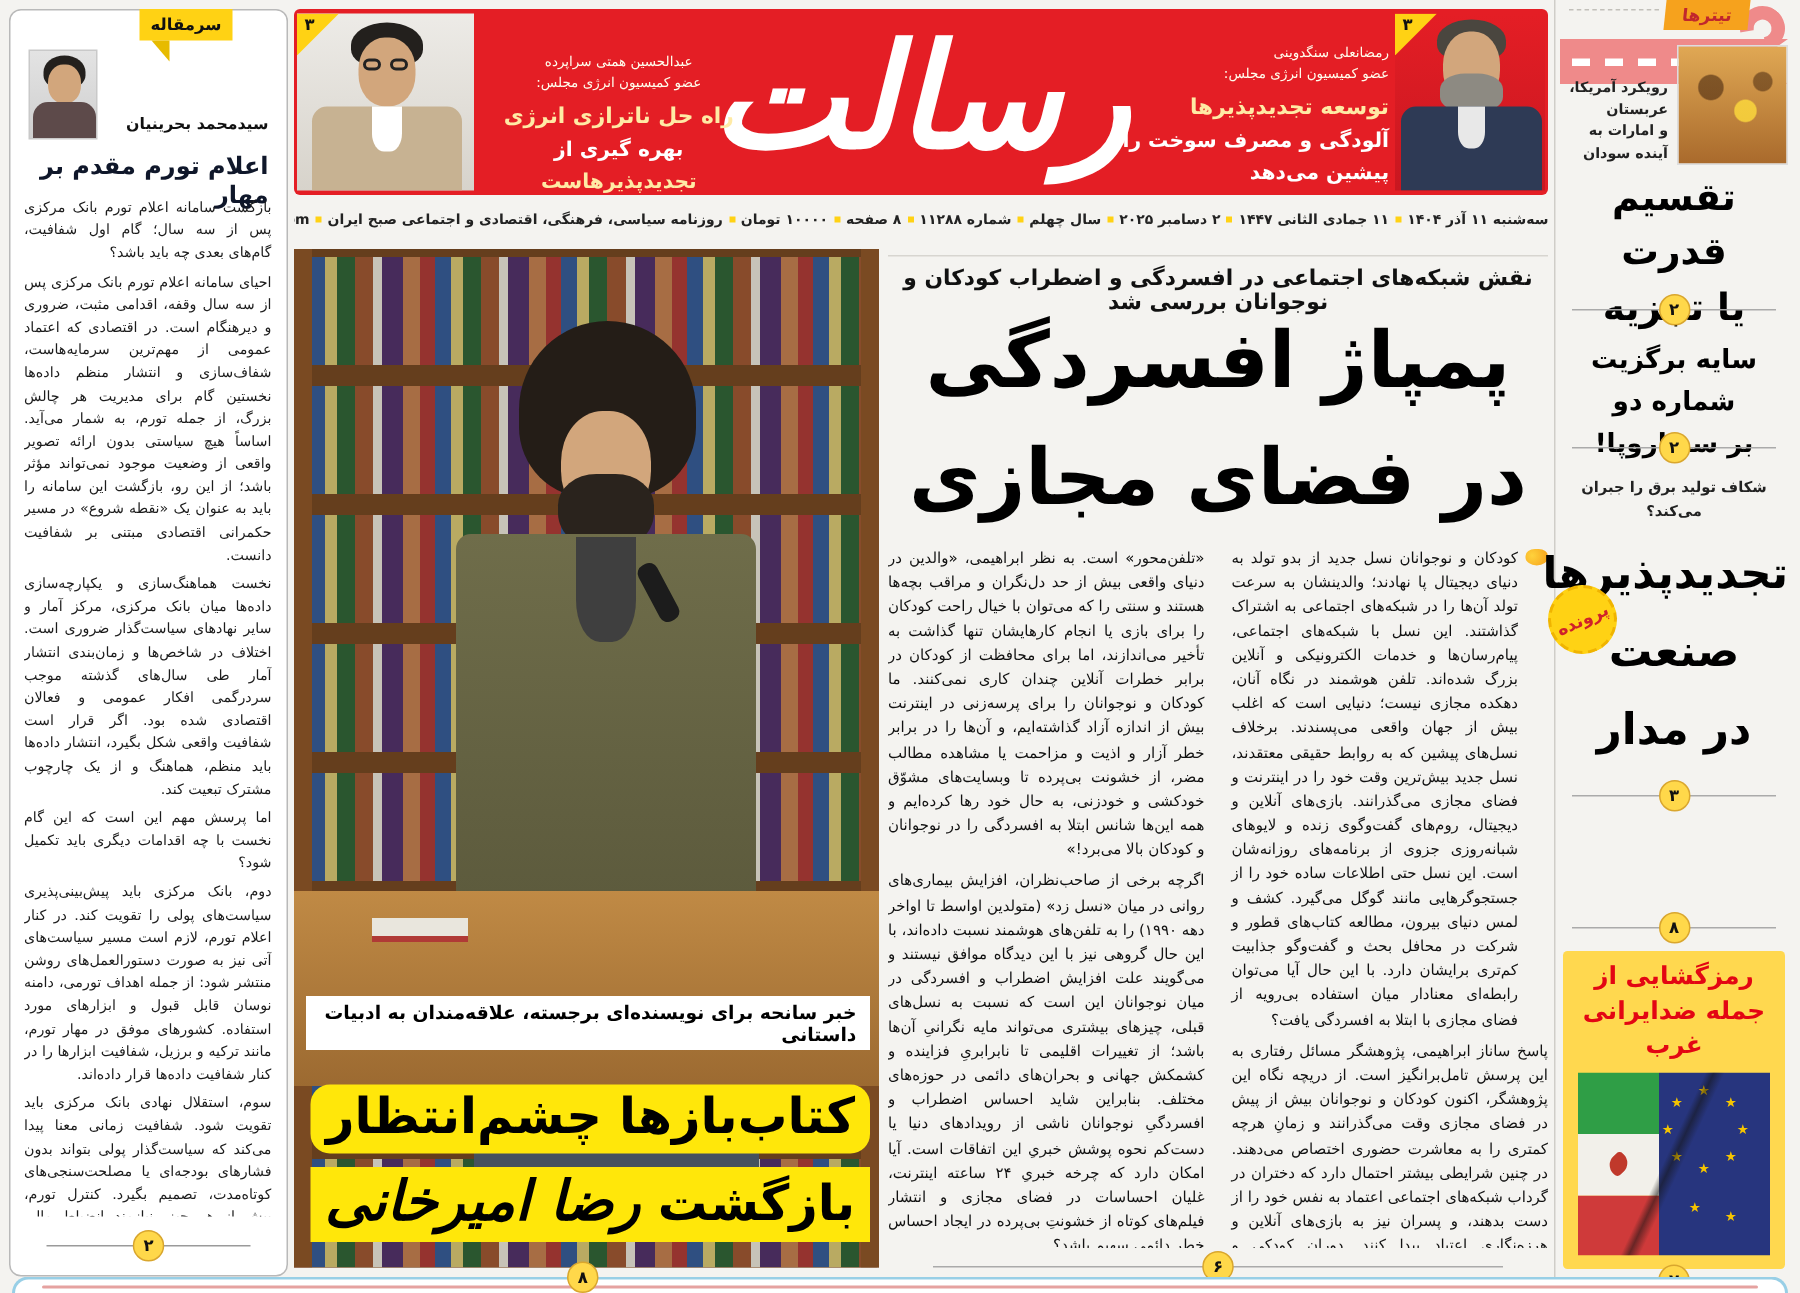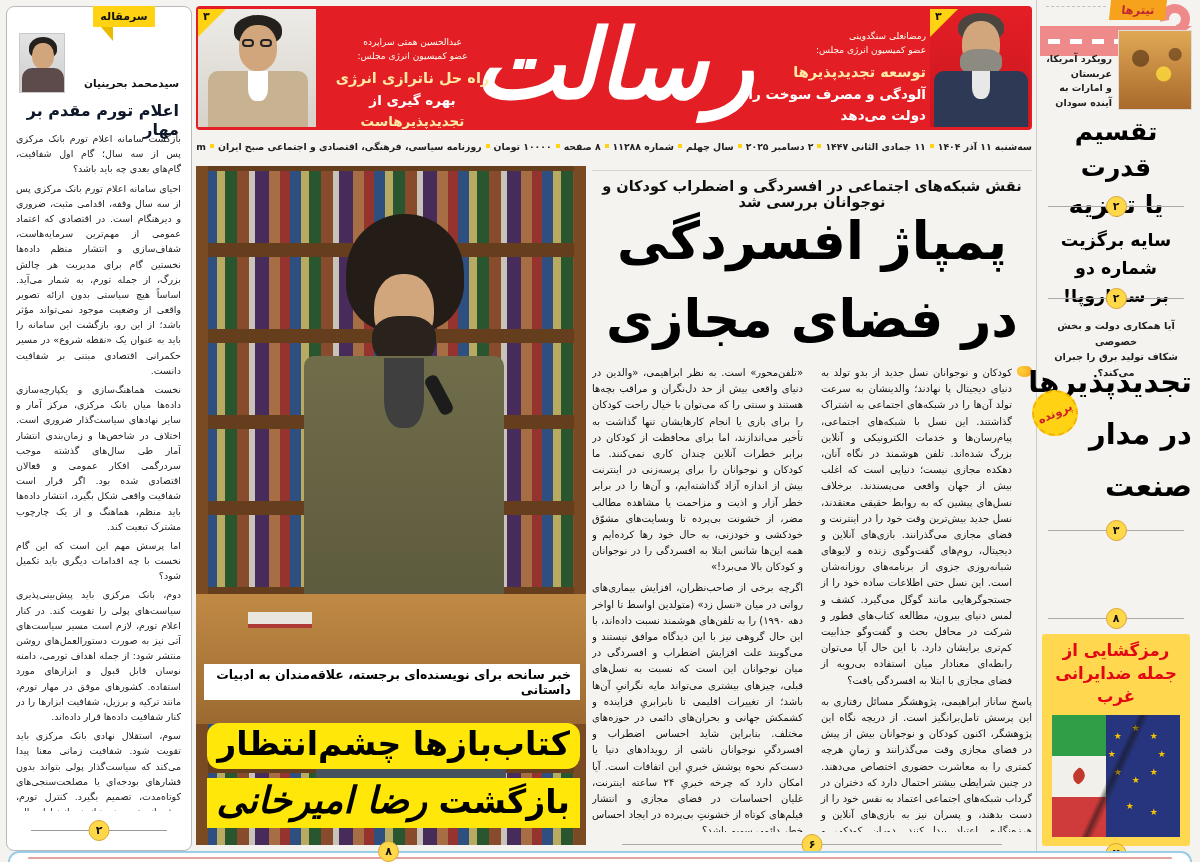--- a/index.html
+++ b/index.html
@@ -124,21 +124,21 @@
       radial-gradient(circle at 30% 35%,rgba(60,30,10,.55) 0 8px,rgba(0,0,0,0) 9px),
       radial-gradient(circle at 62% 55%,rgba(255,220,60,.8) 0 7px,rgba(0,0,0,0) 8px),
       radial-gradient(circle at 78% 30%,rgba(60,30,10,.5) 0 6px,rgba(0,0,0,0) 7px),
       linear-gradient(180deg,#e0a854,#a96a2c);}
   .rr-kicker{position:absolute;right:80px;top:52px;width:72px;font-size:9.5px;font-weight:bold;
     color:#222;text-align:right;line-height:1.55;}
   .rr-h{position:absolute;left:0;right:0;text-align:center;font-weight:bold;color:#000;}
   .rr-h.big{font-size:25px;line-height:1.45;}
   .rr-h.mid{font-size:17.5px;line-height:1.6;}
   .rr-k2{position:absolute;left:0;right:0;text-align:center;font-size:9.8px;font-weight:bold;color:#222;line-height:1.6;}
-  .rr-h.huge{font-size:29px;line-height:1.0;text-align:right;}
+  .rr-h.huge{font-size:29px;line-height:1.0;}
   .rr-badge{position:absolute;left:-8px;top:390px;width:46px;height:46px;border-radius:50%;background:#ffd214;
     border:2px dashed #f0b400;display:flex;align-items:center;justify-content:center;transform:rotate(-24deg);
     font-size:11.5px;font-weight:bold;color:#d0212a;z-index:4;}
   .rr-yellow{position:absolute;left:2px;right:2px;top:594px;height:252px;background:#ffd84f;border-radius:3px;
     text-align:center;padding-top:5px;}
   .rr-yellow .yl-line{font-size:16.5px;font-weight:bold;color:#e30613;line-height:1.4;}
   .flags{position:relative;width:128px;height:122px;margin:7px auto 0;display:flex;overflow:hidden;}
   .flag-eu{position:relative;width:58%;height:100%;background:#27357e;}
   .flag-eu i{position:absolute;font-style:normal;color:#f5c400;font-size:9px;}
   .flag-ir{position:relative;width:42%;height:100%;display:flex;flex-direction:column;}
@@ -225,21 +225,21 @@
         <div style="position:absolute;left:30px;top:40px;width:42px;height:26px;border-radius:40%;background:#8d8a82;"></div>
         <div class="torso" style="left:4px;top:62px;width:94px;height:56px;background:#2e3a55;"></div>
         <div style="position:absolute;left:42px;top:62px;width:18px;height:28px;background:#e8e8e8;border-radius:0 0 40% 40%;"></div>
       </div>
     </div>
     <div class="mh-teaser right">
       <div class="t-name">رمضانعلی سنگدوینی</div>
       <div class="t-role">عضو کمیسیون انرژی مجلس:</div>
       <div class="t-b1">توسعه تجدیدپذیرها</div>
       <div class="t-b2">آلودگی و مصرف سوخت را</div>
-      <div class="t-b2">دولت می‌دهد</div>
+      <div class="t-b2">پیشین می‌دهد</div>
     </div>
   </header>
 
   <div class="dateline">
     <span>سه‌شنبه ۱۱ آذر ۱۴۰۴</span>
       <span class="blt"></span>
     <span>۱۱ جمادی الثانی ۱۴۴۷</span>
       <span class="blt"></span>
     <span>۲ دسامبر ۲۰۲۵</span>
       <span class="blt"></span>
@@ -332,27 +332,26 @@
     <div class="rr-h mid" style="top:226px;">
       <div>سایه برگزیت شماره دو</div>
       <div>بر سر اروپا!</div>
     </div>
     <div class="divline rail-div" style="top:288px;">
       <div class="bar"></div>
       <div class="num-circle">۲</div>
     </div>
 
     <div class="rr-k2" style="top:318px;">
-      <div>آیا همکاری دولت و بخش خصوصی</div>
       <div>شکاف تولید برق را جبران می‌کند؟</div>
     </div>
     <div class="rr-h huge" style="top:356px;">
       <div style="line-height:1.8;">تجدیدپذیرها</div>
+      <div style="line-height:1.8;">صنعت</div>
       <div style="line-height:1.8;">در مدار</div>
-      <div style="line-height:1.8;">صنعت</div>
     </div>
     <div class="rr-badge">پرونده</div>
     <div class="divline rail-div" style="top:520px;">
       <div class="bar"></div>
       <div class="num-circle">۳</div>
     </div>
 
     <div class="divline rail-div" style="top:608px;">
       <div class="bar"></div>
       <div class="num-circle">۸</div>

